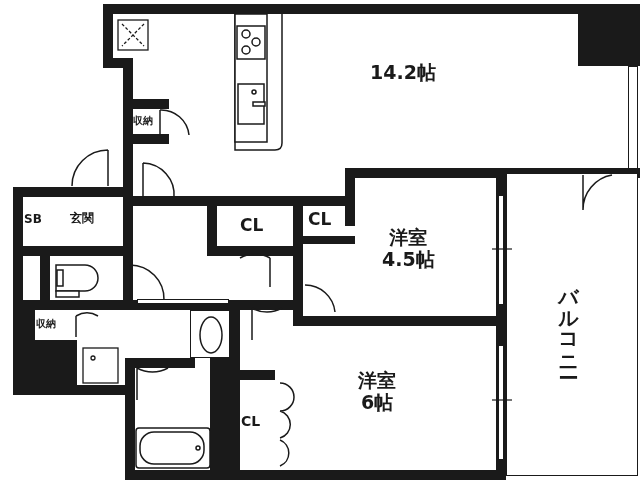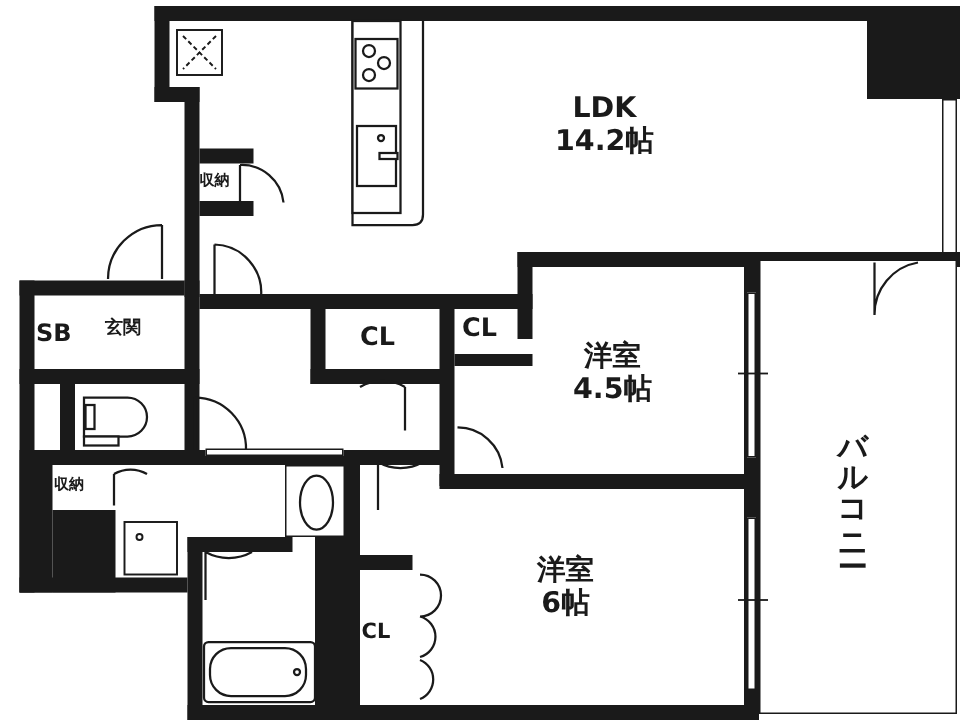--- a/index.html
+++ b/index.html
@@ -126,31 +126,30 @@
     <circle cx="198" cy="448" r="2"></circle>
   </g>
 
   <g stroke="#1a1a1a" stroke-width="1.2">
     <line x1="492" y1="249" x2="512" y2="249"></line>
     <line x1="492" y1="400" x2="512" y2="400"></line>
   </g>
 </svg>
 
 <div class="lbl" style="left:370px;top:62px;font-size:19px;">
-  <div>LDK</div>
   <div>14.2帖</div>
 </div>
 <div class="lbl" style="left:382px;top:227px;font-size:19px;">
   <div>洋室</div>
   <div>4.5帖</div>
 </div>
 <div class="lbl" style="left:358px;top:370px;font-size:19px;">
   <div>洋室</div>
   <div>6帖</div>
 </div>
 <div class="lbl" style="left:557px;top:275px;font-size:20px;writing-mode:vertical-rl;">バルコニー</div>
 <div class="lbl" style="left:70px;top:212px;font-size:12px;">玄関</div>
-<div class="lbl" style="left:24px;top:213px;font-size:16px;text-align:right;">SB</div>
+<div class="lbl" style="left:24px;top:213px;font-size:12px;text-align:right;">SB</div>
 <div class="lbl" style="left:133px;top:115px;font-size:10px;">収納</div>
 <div class="lbl" style="left:36px;top:318px;font-size:10px;">収納</div>
 <div class="lbl" style="left:240px;top:216px;font-size:17px;">CL</div>
 <div class="lbl" style="left:308px;top:210px;font-size:17px;">CL</div>
 <div class="lbl" style="left:241px;top:413px;font-size:14px;">CL</div>
 
 </body></html>

